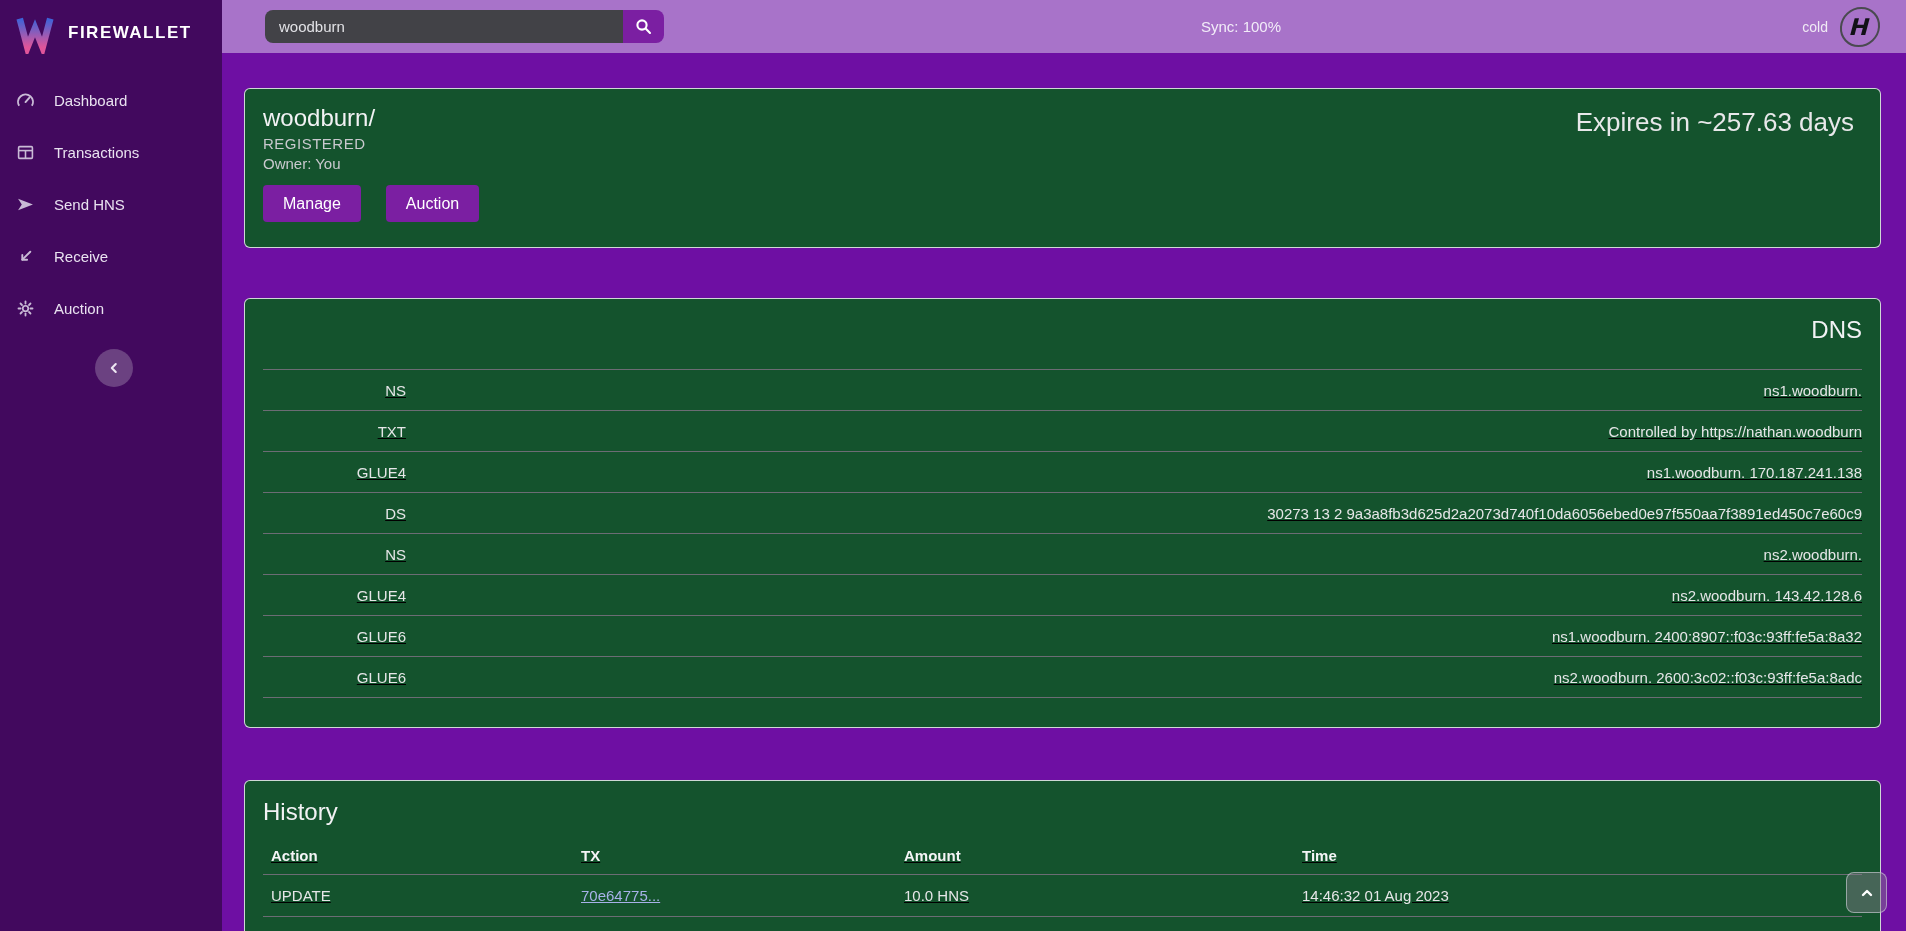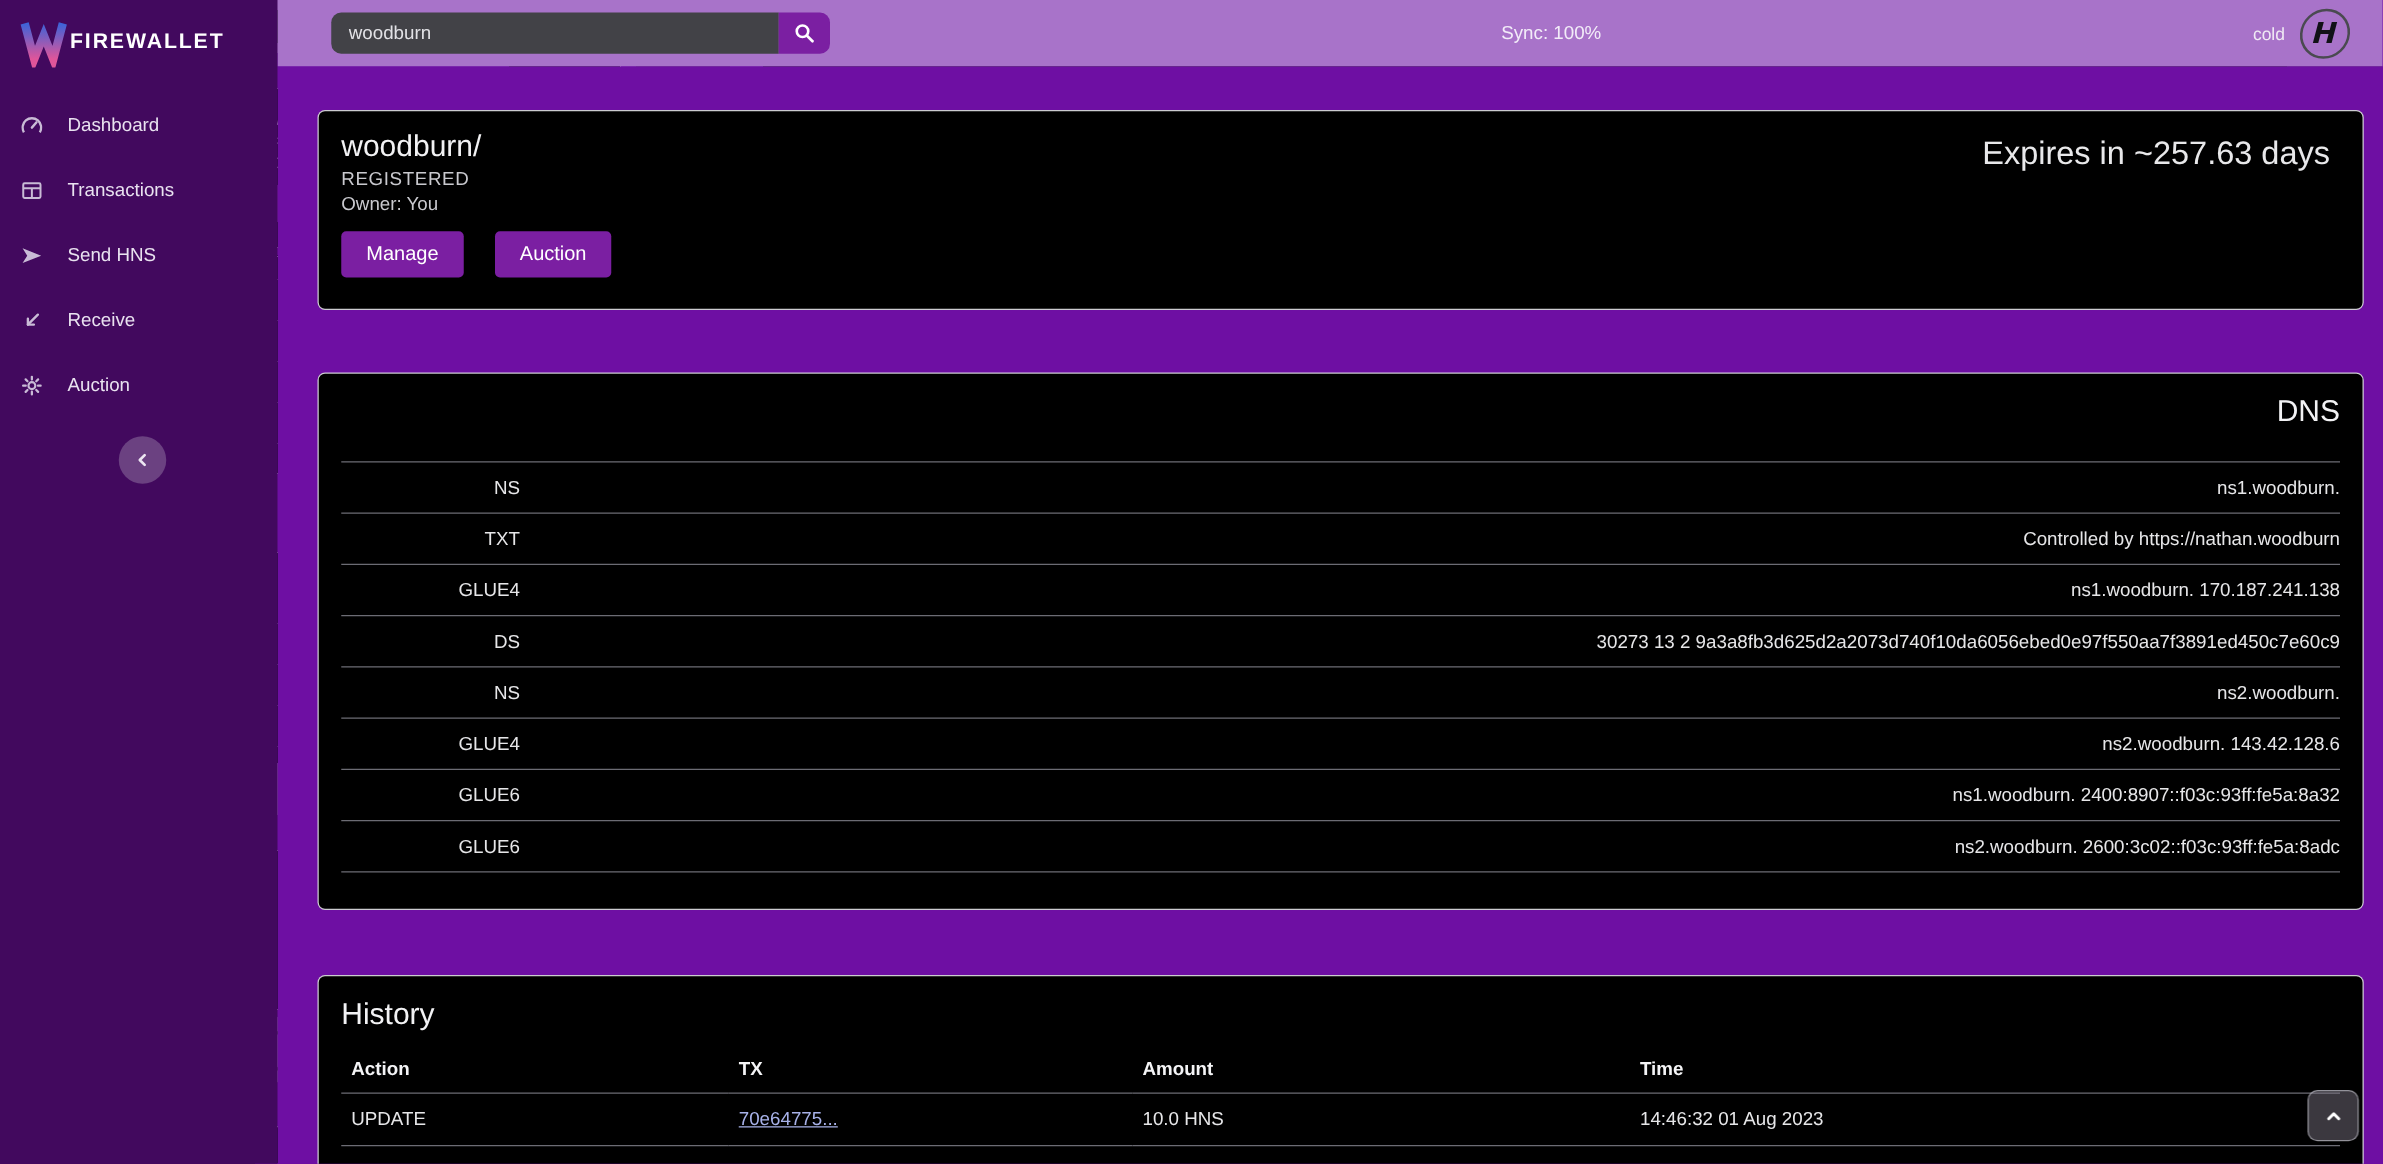--- a/index.html
+++ b/index.html
@@ -2,21 +2,21 @@
 <html><head>
 <meta charset="utf-8">
 <style>
   * { margin:0; padding:0; box-sizing:border-box; }
   html,body { width:1906px; height:931px; overflow:hidden;
     font-family:"Liberation Sans","DejaVu Sans",sans-serif; background:#6E0FA3; }
 
   
   .sidebar { position:fixed; left:0; top:0; width:222px; height:931px;
     background:#42095E; z-index:5; }
-  .brand { height:66px; display:flex; align-items:center; padding-left:14px; }
+  .brand { height:66px; display:flex; align-items:center; padding-left:14px; gap:12px; }
   .brand-name { color:#ffffff; font-size:17px; font-weight:bold; letter-spacing:1.5px; }
   .nav { padding-top:8px; }
   .nav-item { height:52px; display:flex; align-items:center; gap:20px;
     padding-left:17px; color:#E9E2F0; font-size:15px; cursor:pointer; }
   .nav-icon { width:17px; height:17px; color:#C9BBD6; display:inline-flex; }
   .nav-icon svg { width:17px; height:17px; }
   .collapse-btn { position:absolute; left:95px; top:349px; width:38px; height:38px;
     border-radius:50%; background:#6B4181; border:none; display:flex;
     align-items:center; justify-content:center; cursor:pointer; color:#EDE6F2; }
 
@@ -36,21 +36,21 @@
     display:flex; align-items:center; gap:12px; }
   .wallet-name { color:#F0EAF4; font-size:14px; }
   .hns-logo { width:40px; height:40px; border-radius:50%;
     border:2px solid #4A4A50; display:flex; align-items:center; justify-content:center;
     color:#111117; font-weight:900; font-style:italic; font-size:23px;
     font-family:"DejaVu Sans",sans-serif; transform:skewX(-4deg); cursor:pointer; }
 
   
   .content { position:fixed; left:222px; top:53px; width:1684px; height:878px;
     background:#6E0FA3; overflow:hidden; }
-  .card { margin-left:32px; width:1637px; background:#000000;
+  .card { margin-left:22px; width:1637px; background:#14532d;
     border:1px solid rgba(240,240,245,0.85); border-radius:6px; overflow:hidden; }
   .card-title { color:#F2F2F4; font-size:24px; font-weight:400; line-height:30px; }
 
   
   .name-card { margin-top:35px; height:160px; padding:14px 18px; position:relative; }
   .domain-status { color:#C9C9CE; font-size:15px; letter-spacing:0.5px; margin-top:2px; }
   .domain-owner  { color:#C9C9CE; font-size:15px; margin-top:3px; }
   .btn-row { margin-top:13px; display:flex; gap:25px; }
   .action-btn { height:37px; padding:0 20px; background:#7B1FA2; color:#fff;
     border:none; border-radius:4px; font-size:16px; cursor:pointer; font-family:inherit; }

